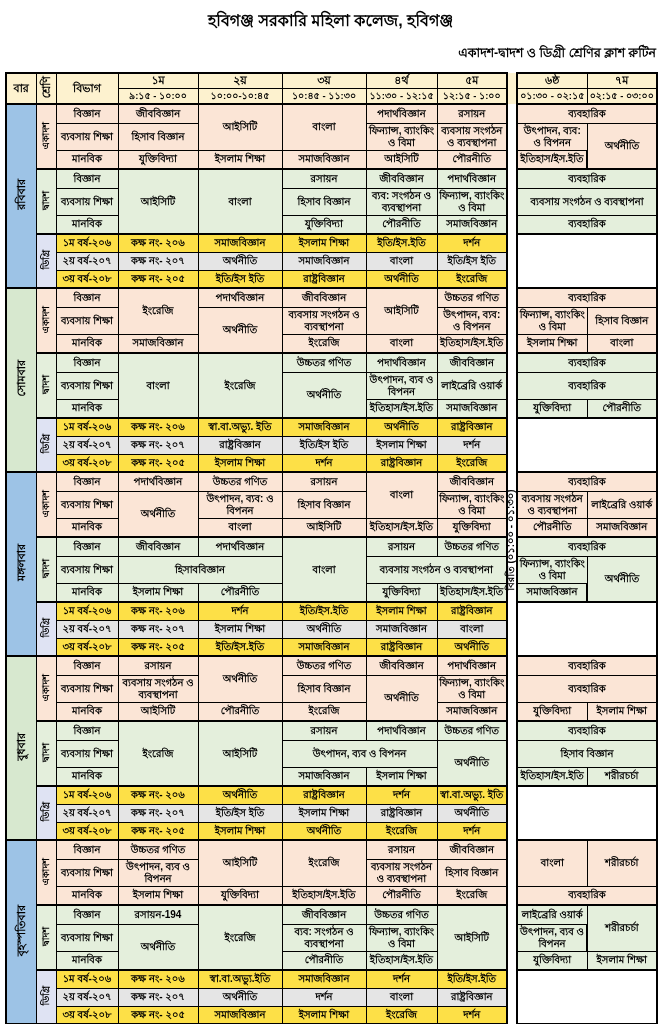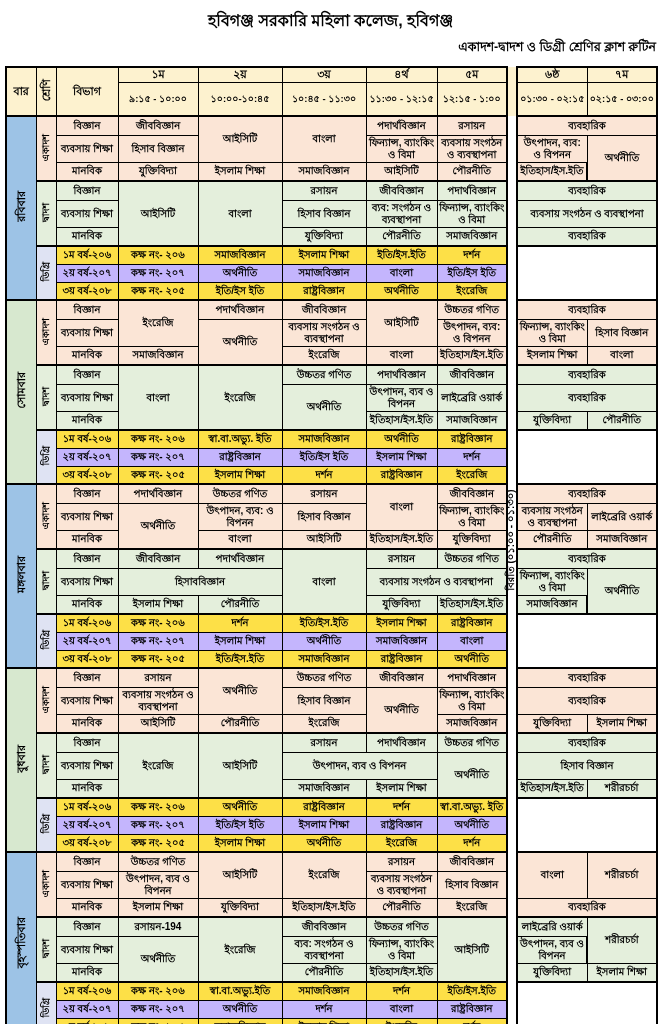--- a/index.html
+++ b/index.html
@@ -1,27 +1,27 @@
 <!DOCTYPE html>
 <html><head>
 <meta charset="utf-8">
 <style>
   body{margin:0;background:#fff;font-family:"Liberation Sans","DejaVu Sans",sans-serif;color:#000;}
   .sheet{position:relative;width:661px;box-sizing:border-box;padding:6px 5px 4px 5px;}
-  .title{font-size:16px;font-weight:bold;text-align:center;margin:2px 0 3px 0;}
+  .title{font-size:16px;font-weight:bold;text-align:center;margin:2px 0 9px 0;}
   .subtitle{font-size:12.5px;font-weight:bold;text-align:right;margin:0 0 8px 0;}
   table{border-collapse:collapse;table-layout:fixed;width:651px;}
   td{border:1px solid #000;text-align:center;vertical-align:middle;font-size:10px;font-weight:bold;
      padding:0 1px;line-height:1.18;overflow:hidden;}
   tr.hdr td{background:#fdf2cf;}
   tr.hdr-top{height:15px;margin-left:44px;} tr.hdr-top td{border-top:2px solid #000;font-size:11px;}
-  tr.hdr-time{height:34px;} tr.hdr-time td{font-size:9.5px;}
+  tr.hdr-time{height:16px;} tr.hdr-time td{font-size:9.5px;}
   tr.h-std{height:19px;} tr.h-tall{height:27px;} tr.h-deg{height:18px;}
   .bg0{background:#fbe5d6;} .bg1{background:#e4efdc;}
-  .deg-dark{background:#fde047;} .deg-light{background:#c4b5fd;text-align:center;} .deg-mid{background:#dfe3f3;}
+  .deg-dark{background:#fde047;} .deg-light{background:#e5e5e5;text-align:center;} .deg-mid{background:#dfe3f3;}
   .day-blue{background:#9dc3e6;} .day-green{background:#d7e8cf;}
   .day-cell{border-left:2px solid #000;font-size:11px;}
   .edge-l{border-left:2px solid #000;}
   .grp-cell{font-size:9.5px;padding:0;}
   .gap{border-top:none !important;border-bottom:none !important;
        border-left:2px solid #000;border-right:2px solid #000;background:#fff;}
   .blank{background:#fff;}
   .last{border-right:2px solid #000;}
   tr.day-start td{border-top:2.5px solid #000;}
   tr.group-start td{border-top:2px solid #000;}

